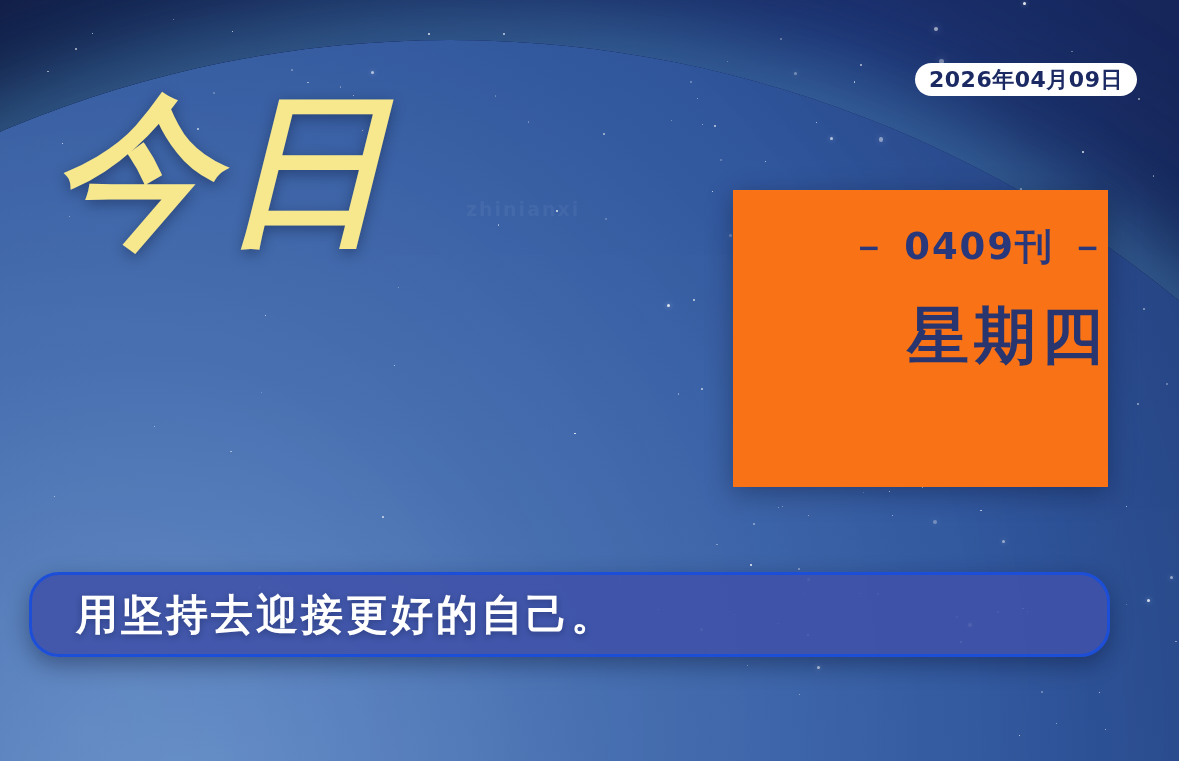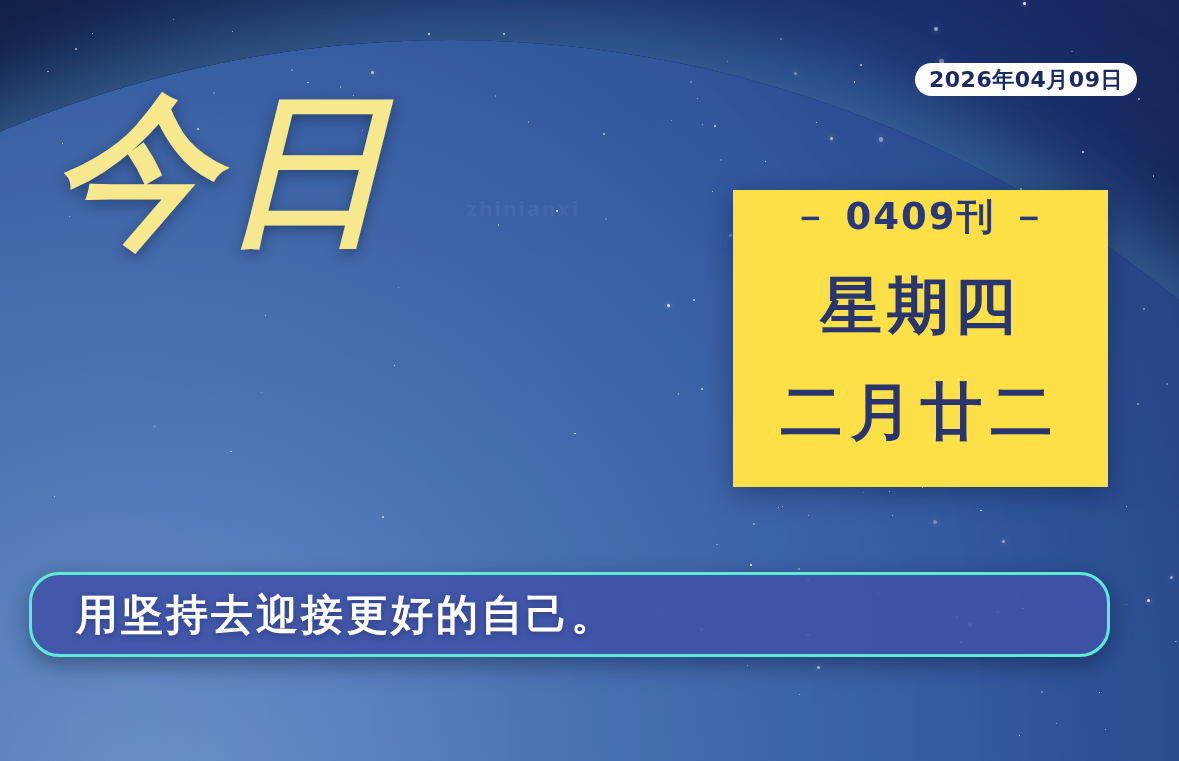--- a/index.html
+++ b/index.html
@@ -159,26 +159,26 @@
     font-weight:800;
     letter-spacing:1px;
     margin-left:10px;
   }
 
   
   .info-card{
     position:absolute;
     left:733px; top:190px;
     width:375px; height:297px;
-    background:#fde047;
+    background:#f97316;
     display:flex;
     flex-direction:column;
-    align-items:center;
+    align-items:flex-end;
     justify-content:flex-start;
-    padding-top:2px;
+    padding-top:32px;
     box-shadow:0 6px 24px rgba(5,12,36,.35);
   }
   .card-issue{
     color:#29377b;
     font-size:37px;
     font-weight:800;
     letter-spacing:2px;
     white-space:nowrap;
   }
   .card-weekday{
@@ -197,21 +197,21 @@
     letter-spacing:8px;
     white-space:nowrap;
   }
 
   
   .quote-bar{
     position:absolute;
     left:29px; top:572px;
     width:1081px; height:85px;
     background:rgba(64,82,168,0.88);
-    border:3px solid #5eead4;
+    border:3px solid #1d4ed8;
     border-radius:30px;
     display:flex;
     align-items:center;
     padding-left:44px;
     box-shadow:0 8px 22px rgba(6,14,40,.38);
   }
   .quote-text{
     color:#ffffff;
     font-size:42px;
     font-weight:700;
@@ -388,20 +388,19 @@
   <div class="date-pill">2026年04月09日</div>
 
   <div class="headline">
     <div class="hl-line hl-today">今日</div>
   </div>
 
 
   <div class="info-card">
     <div class="card-issue">－ 0409刊 －</div>
     <div class="card-weekday">星期四</div>
-    <div class="card-lunar">二月廿二</div>
   </div>
 
   <div class="quote-bar">
     <span class="quote-text">用坚持去迎接更好的自己。</span>
   </div>
 
 </div>
 
 </body></html>

